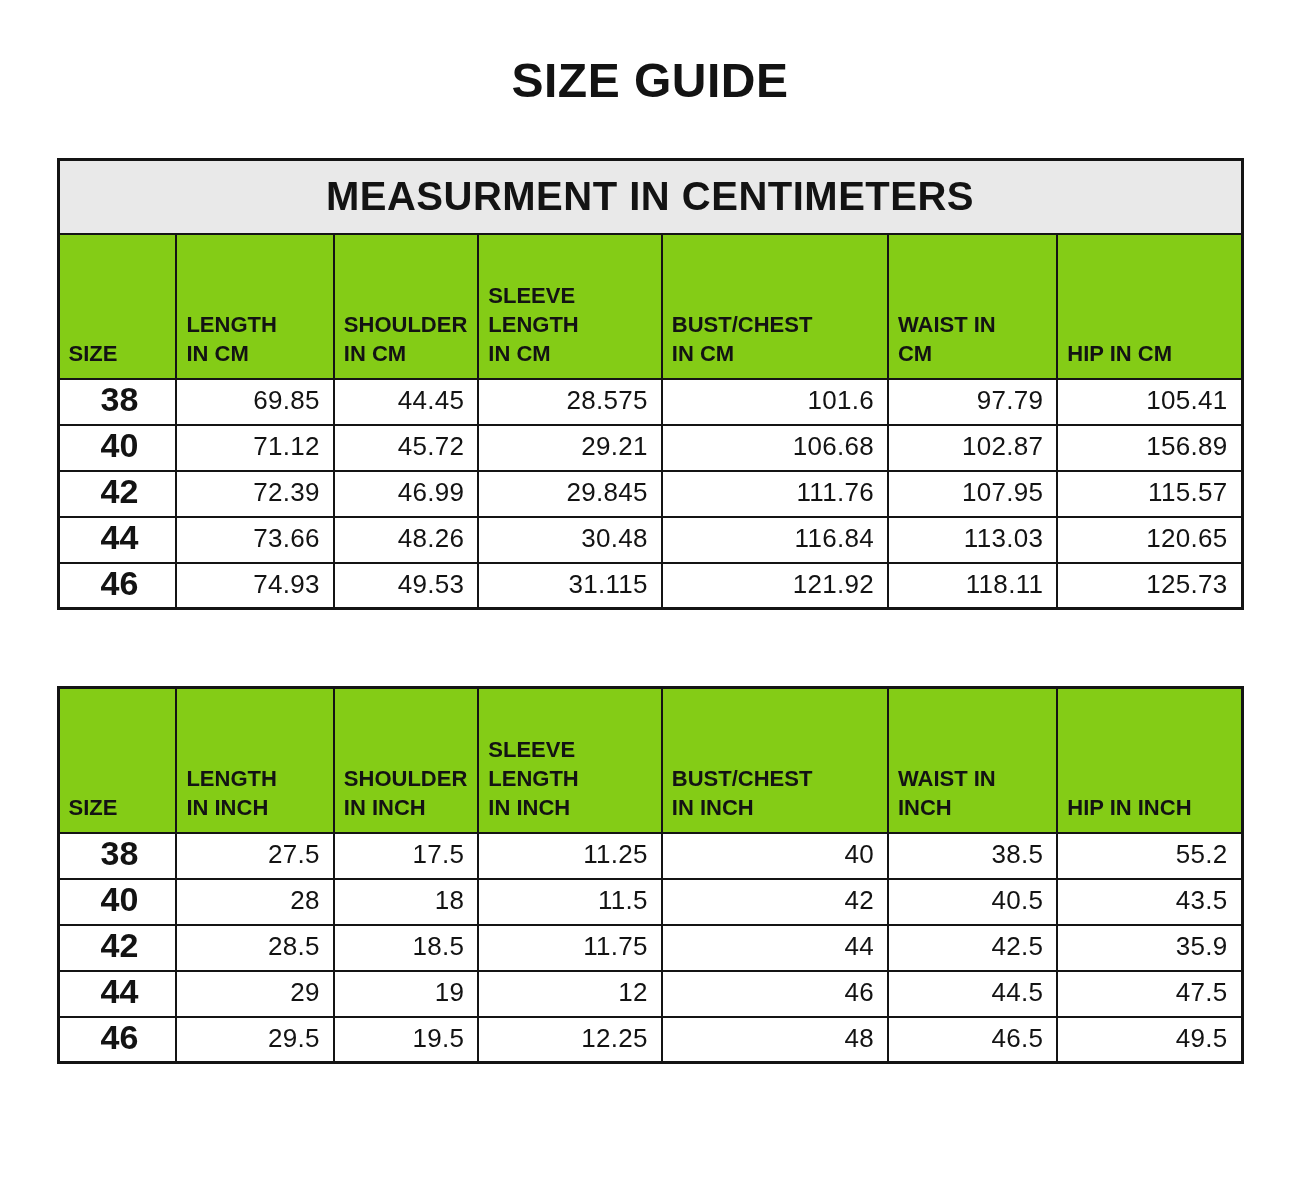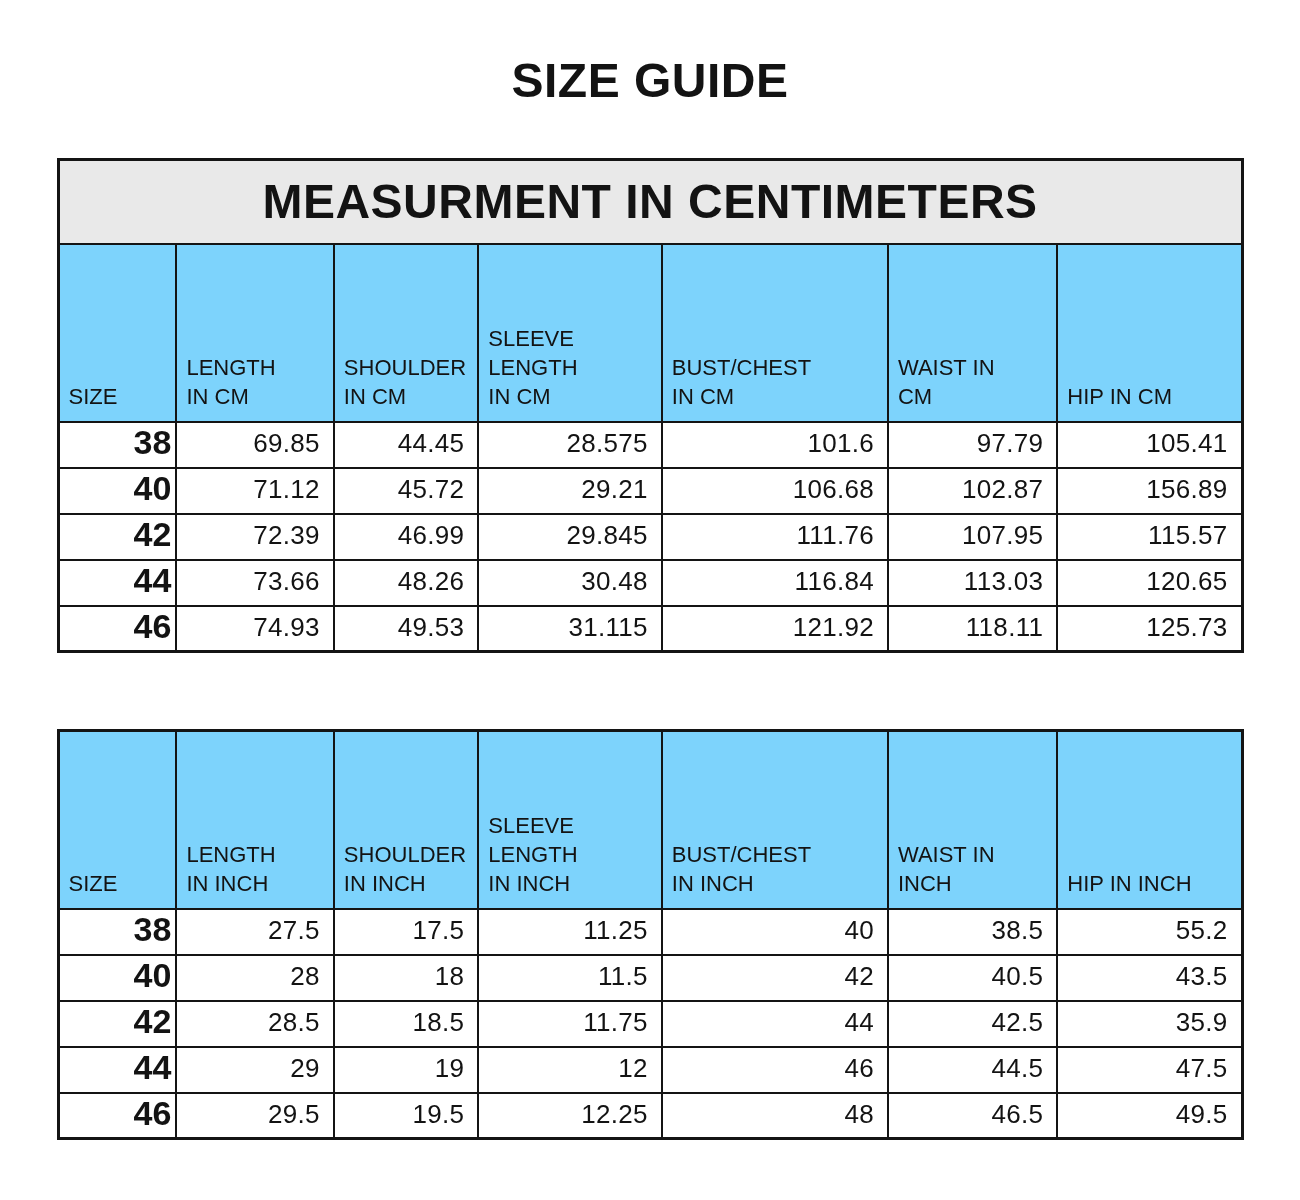--- a/index.html
+++ b/index.html
@@ -32,49 +32,49 @@
     border-collapse: collapse;
     table-layout: fixed;
     border: 3px solid #141414;
   }
   table.size-table th,
   table.size-table td {
     border: 2px solid #141414;
   }
   th.band-title {
     background: #e9e9e9;
-    font-size: 48px;
+    font-size: 40px;
     font-weight: 700;
     text-align: center;
     padding: 13px 0 14px 0;
     letter-spacing: 0.5px;
     border-bottom: 3px solid #141414;
   }
   tr.header-row th {
-    height: 178px;
+    height: 145px;
     vertical-align: bottom;
     text-align: left;
     font-size: 22px;
-    font-weight: 400;
+    font-weight: 700;
     line-height: 1.32;
     padding: 8px 4px 10px 9px;
     white-space: pre-line;
-    background: #7dd3fc;
+    background: #84cc16;
   }
   tbody td {
     height: 46px;
     font-size: 26px;
     font-weight: 400;
     text-align: right;
     padding: 2px 13px 4px 4px;
     vertical-align: middle;
     letter-spacing: 0.3px;
   }
   tbody td.size-col {
-    text-align: right;
+    text-align: center;
     font-size: 34px;
     font-weight: 700;
     padding: 0 4px 4px 8px;
     letter-spacing: 0;
   }
 </style>
 </head>
 <body>
 
 <div class="page-title">SIZE GUIDE</div>

